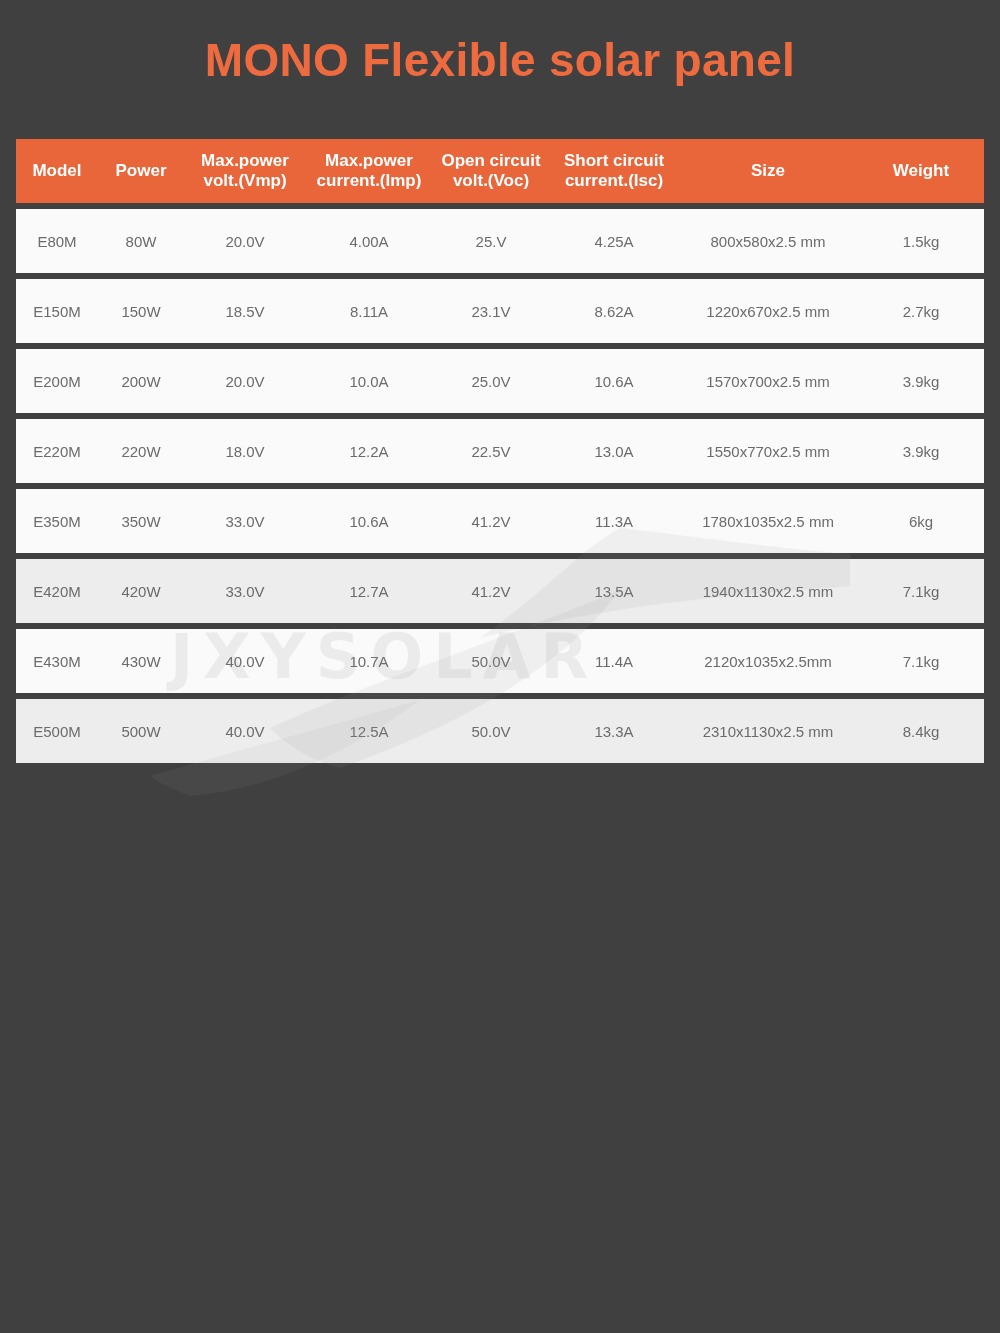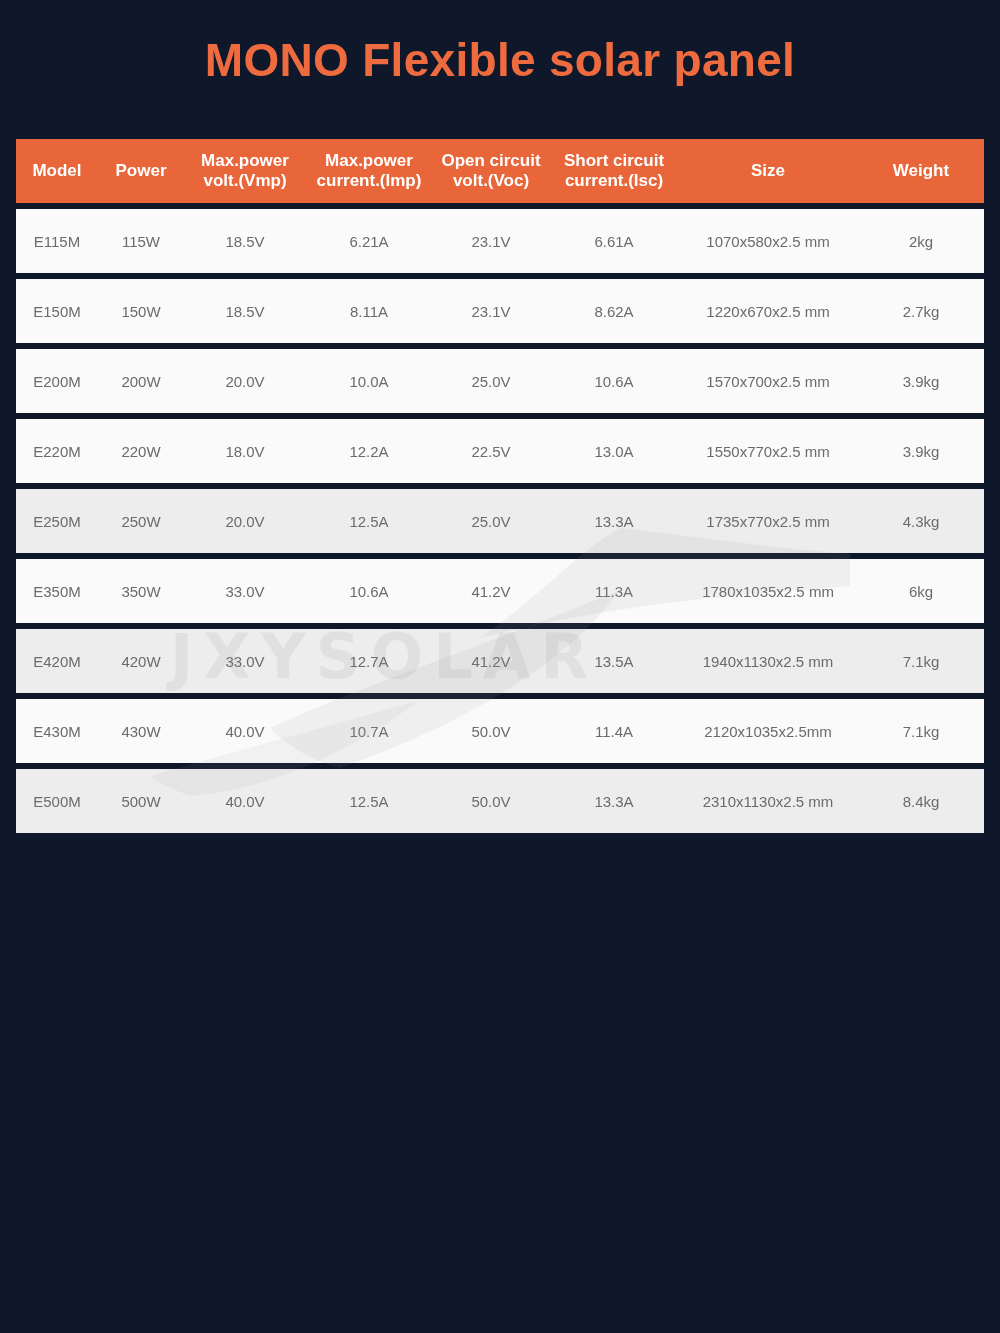--- a/index.html
+++ b/index.html
@@ -7,21 +7,21 @@
     width: 1000px;
     height: 1333px;
     background: #ffffff;
     font-family: "Liberation Sans", sans-serif;
     overflow: hidden;
   }
   .page {
     position: relative;
     width: 1000px;
     height: 1333px;
-    background: #0f172a;
+    background: #404040;
   }
 
   
   .title {
     position: absolute;
     top: 32px;
     left: 0;
     width: 1000px;
     text-align: center;
     font-size: 46px;
@@ -161,28 +161,28 @@
             <span class="hdr-sub"></span>
           </th>
           <th>
             <span>Weight</span>
             <span class="hdr-sub"></span>
           </th>
         </tr>
       </thead>
       <tbody id="spec-body">
           <tr class="odd">
-            <td>E115M</td>
-            <td>115W</td>
-            <td>18.5V</td>
-            <td>6.21A</td>
-            <td>23.1V</td>
-            <td>6.61A</td>
-            <td>1070x580x2.5 mm</td>
-            <td>2kg</td>
+            <td>E80M</td>
+            <td>80W</td>
+            <td>20.0V</td>
+            <td>4.00A</td>
+            <td>25.V</td>
+            <td>4.25A</td>
+            <td>800x580x2.5 mm</td>
+            <td>1.5kg</td>
           </tr>
           <tr class="odd">
             <td>E150M</td>
             <td>150W</td>
             <td>18.5V</td>
             <td>8.11A</td>
             <td>23.1V</td>
             <td>8.62A</td>
             <td>1220x670x2.5 mm</td>
             <td>2.7kg</td>
@@ -199,30 +199,20 @@
           </tr>
           <tr class="odd">
             <td>E220M</td>
             <td>220W</td>
             <td>18.0V</td>
             <td>12.2A</td>
             <td>22.5V</td>
             <td>13.0A</td>
             <td>1550x770x2.5 mm</td>
             <td>3.9kg</td>
-          </tr>
-          <tr class="even">
-            <td>E250M</td>
-            <td>250W</td>
-            <td>20.0V</td>
-            <td>12.5A</td>
-            <td>25.0V</td>
-            <td>13.3A</td>
-            <td>1735x770x2.5 mm</td>
-            <td>4.3kg</td>
           </tr>
           <tr class="odd">
             <td>E350M</td>
             <td>350W</td>
             <td>33.0V</td>
             <td>10.6A</td>
             <td>41.2V</td>
             <td>11.3A</td>
             <td>1780x1035x2.5 mm</td>
             <td>6kg</td>

